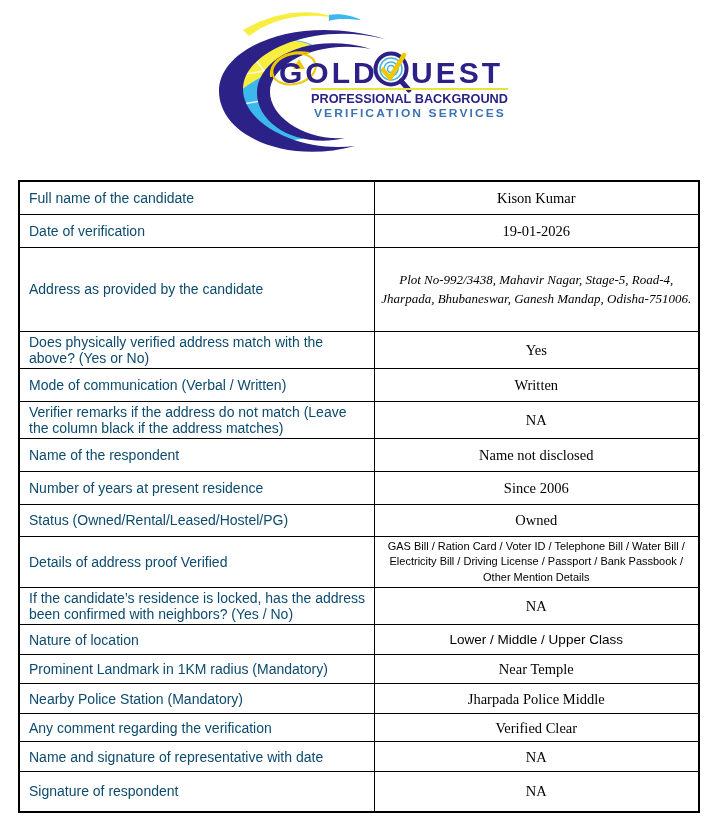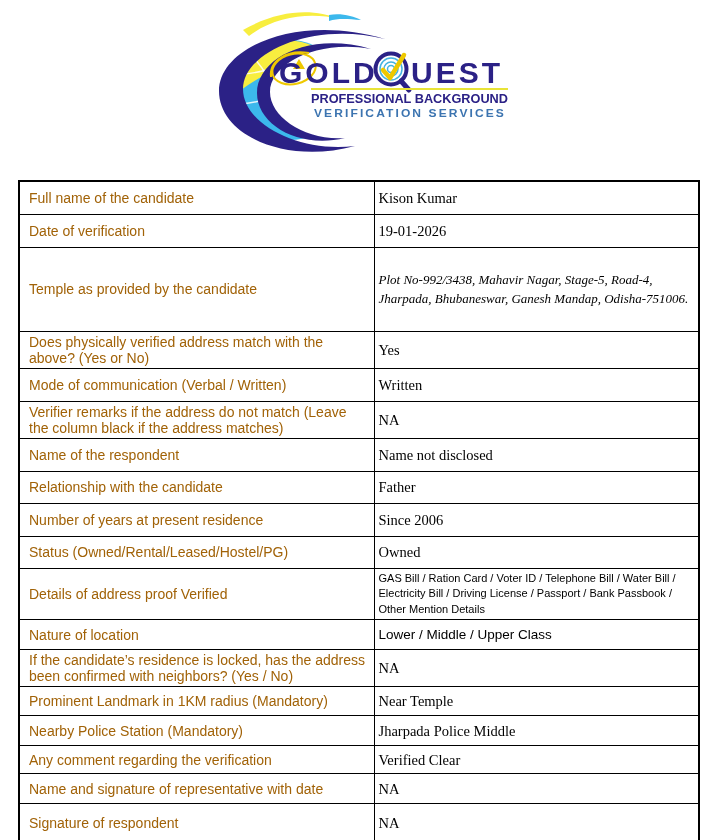--- a/index.html
+++ b/index.html
@@ -11,27 +11,27 @@
   .logo-wrap { position:absolute; left:213px; top:5px; width:302px; height:160px;text-decoration:underline; }
   .vtable {
     position:absolute; left:18px; top:180px; width:682px;
     border-collapse:collapse; table-layout:fixed;
   }
   .vtable, .vtable td { border:1px solid #000; }
   .vtable { border-width:2px; }
   .vtable td { vertical-align:middle; }
   td.lbl {
     font-family:"Liberation Sans", sans-serif;
-    font-size:14px; line-height:16px; color:#a16207;
+    font-size:14px; line-height:16px; color:#0c4a6e;
     padding:2px 4px 2px 9px; text-align:left;
   }
   td.val {
     font-family:"Liberation Serif", serif;
     font-size:14.5px; line-height:18px; color:#000;
-    padding:2px 4px; margin-top:15px;
+    padding:2px 4px; text-align:center;margin-top:15px;
   }
   td.val.small-serif { font-size:13px; line-height:19px;font-style:italic; }
   td.val.sans  { font-family:"Liberation Sans", sans-serif; font-size:11px; line-height:15.5px; }
   td.val.sans-mid { font-family:"Liberation Sans", sans-serif; font-size:13.5px; }
   
   .brand-txt { font-family:"Liberation Sans", sans-serif; font-weight:bold; font-size:30px; letter-spacing:3px; }
   .tag1 { font-family:"Liberation Sans", sans-serif; font-weight:bold; font-size:13px; }
   .tag2 { font-family:"Liberation Sans", sans-serif; font-weight:bold; font-size:11.5px; letter-spacing:2px; }
 </style>
 </head>
@@ -83,62 +83,58 @@
   <tbody>
     <tr style="height:33px">
       <td class="lbl">Full name of the candidate</td>
       <td class="val">Kison Kumar</td>
     </tr>
     <tr style="height:33px">
       <td class="lbl">Date of verification</td>
       <td class="val">19-01-2026</td>
     </tr>
     <tr style="height:84px">
-      <td class="lbl">Temple as provided by the candidate</td>
+      <td class="lbl">Address as provided by the candidate</td>
       <td class="val small-serif">Plot No-992/3438, Mahavir Nagar, Stage-5, Road-4, Jharpada, Bhubaneswar, Ganesh Mandap, Odisha-751006.</td>
     </tr>
     <tr style="height:33px">
       <td class="lbl">Does physically verified address match with the above? (Yes or No)</td>
       <td class="val">Yes</td>
     </tr>
     <tr style="height:33px">
       <td class="lbl">Mode of communication (Verbal / Written)</td>
       <td class="val">Written</td>
     </tr>
     <tr style="height:33px">
       <td class="lbl">Verifier remarks if the address do not match (Leave the column black if the address matches)</td>
       <td class="val">NA</td>
     </tr>
     <tr style="height:33px">
       <td class="lbl">Name of the respondent</td>
       <td class="val">Name not disclosed</td>
     </tr>
-    <tr style="height:32px">
-      <td class="lbl">Relationship with the candidate</td>
-      <td class="val">Father</td>
-    </tr>
     <tr style="height:33px">
       <td class="lbl">Number of years at present residence</td>
       <td class="val">Since 2006</td>
     </tr>
     <tr style="height:32px">
       <td class="lbl">Status (Owned/Rental/Leased/Hostel/PG)</td>
       <td class="val">Owned</td>
     </tr>
     <tr style="height:49px">
       <td class="lbl">Details of address proof Verified</td>
       <td class="val sans">GAS Bill / Ration Card / Voter ID / Telephone Bill / Water Bill / Electricity Bill / Driving License / Passport / Bank Passbook / Other Mention Details</td>
     </tr>
+    <tr style="height:37px">
+      <td class="lbl">If the candidate’s residence is locked, has the address been confirmed with neighbors? (Yes / No)</td>
+      <td class="val">NA</td>
+    </tr>
     <tr style="height:30px">
       <td class="lbl">Nature of location</td>
       <td class="val sans sans-mid">Lower / Middle / Upper Class</td>
-    </tr>
-    <tr style="height:37px">
-      <td class="lbl">If the candidate’s residence is locked, has the address been confirmed with neighbors? (Yes / No)</td>
-      <td class="val">NA</td>
     </tr>
     <tr style="height:29px">
       <td class="lbl">Prominent Landmark in 1KM radius (Mandatory)</td>
       <td class="val">Near Temple</td>
     </tr>
     <tr style="height:30px">
       <td class="lbl">Nearby Police Station (Mandatory)</td>
       <td class="val">Jharpada Police Middle</td>
     </tr>
     <tr style="height:28px">

